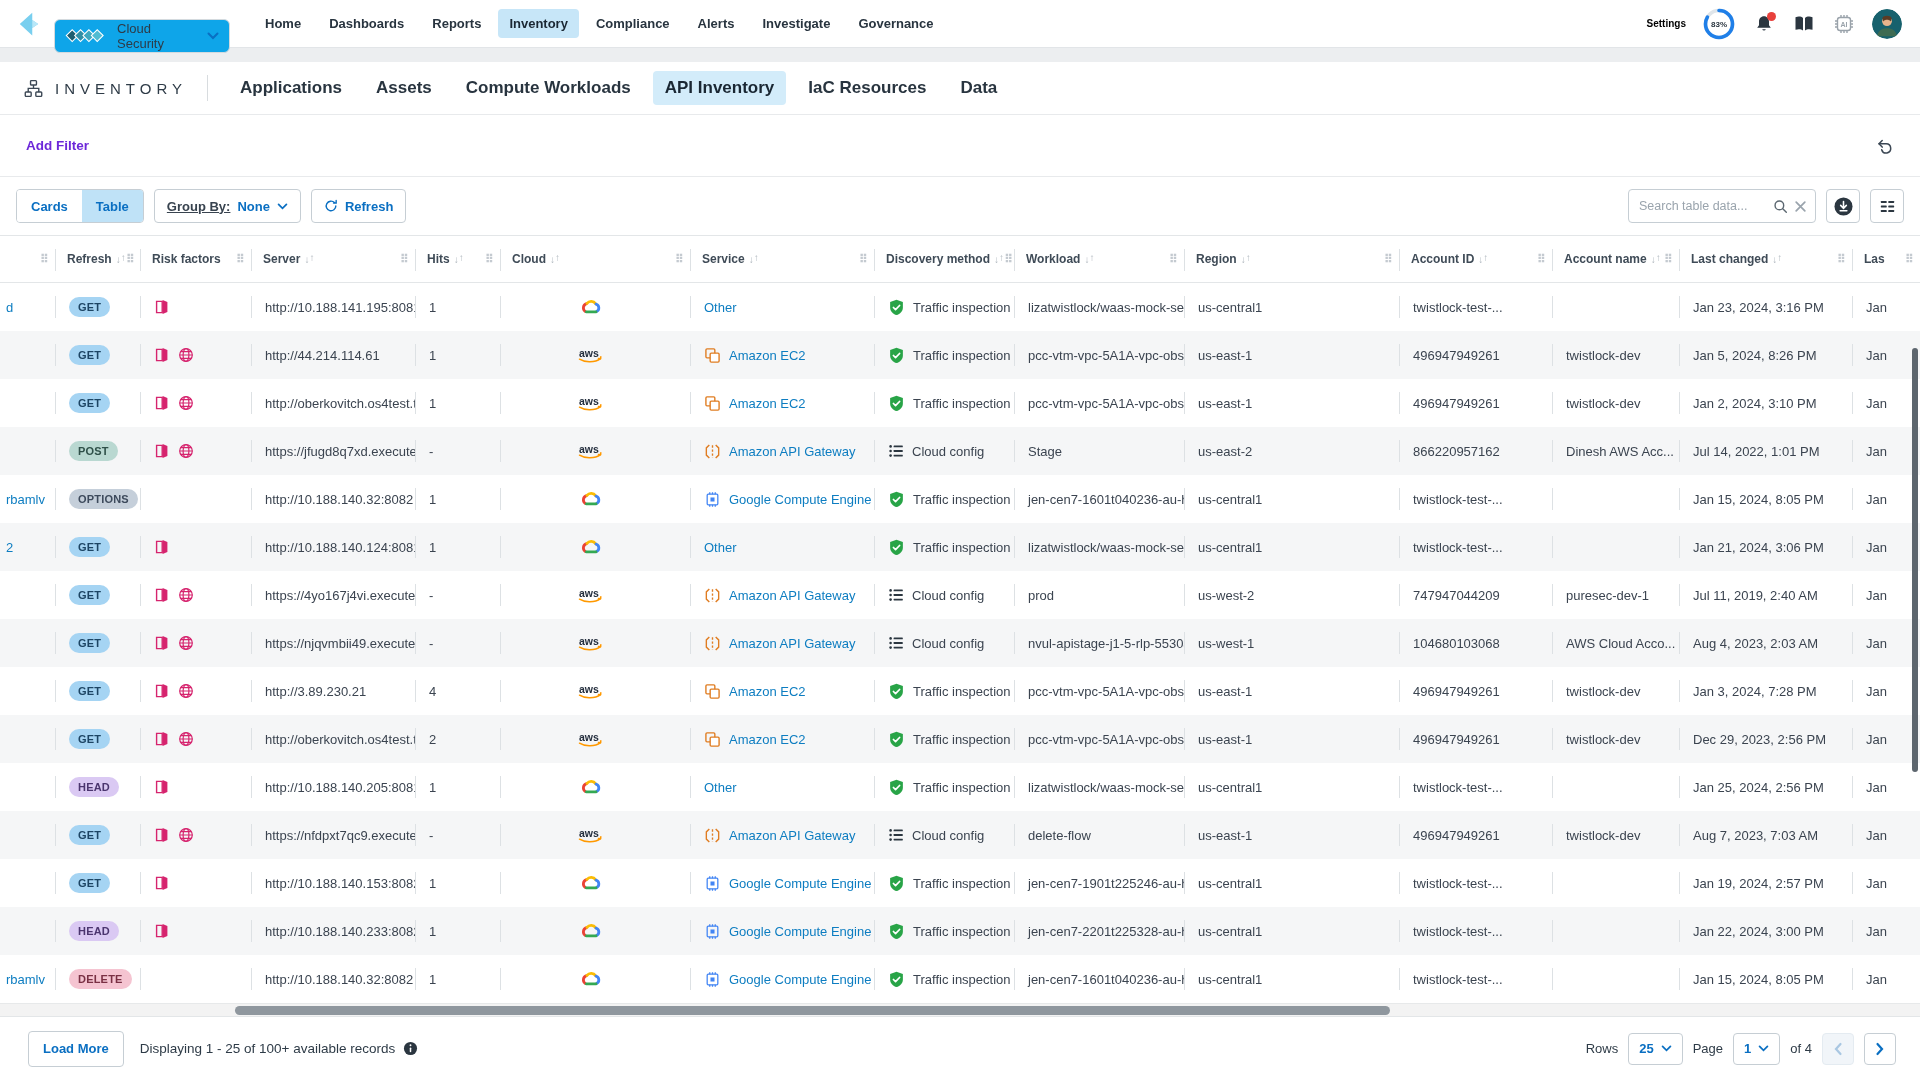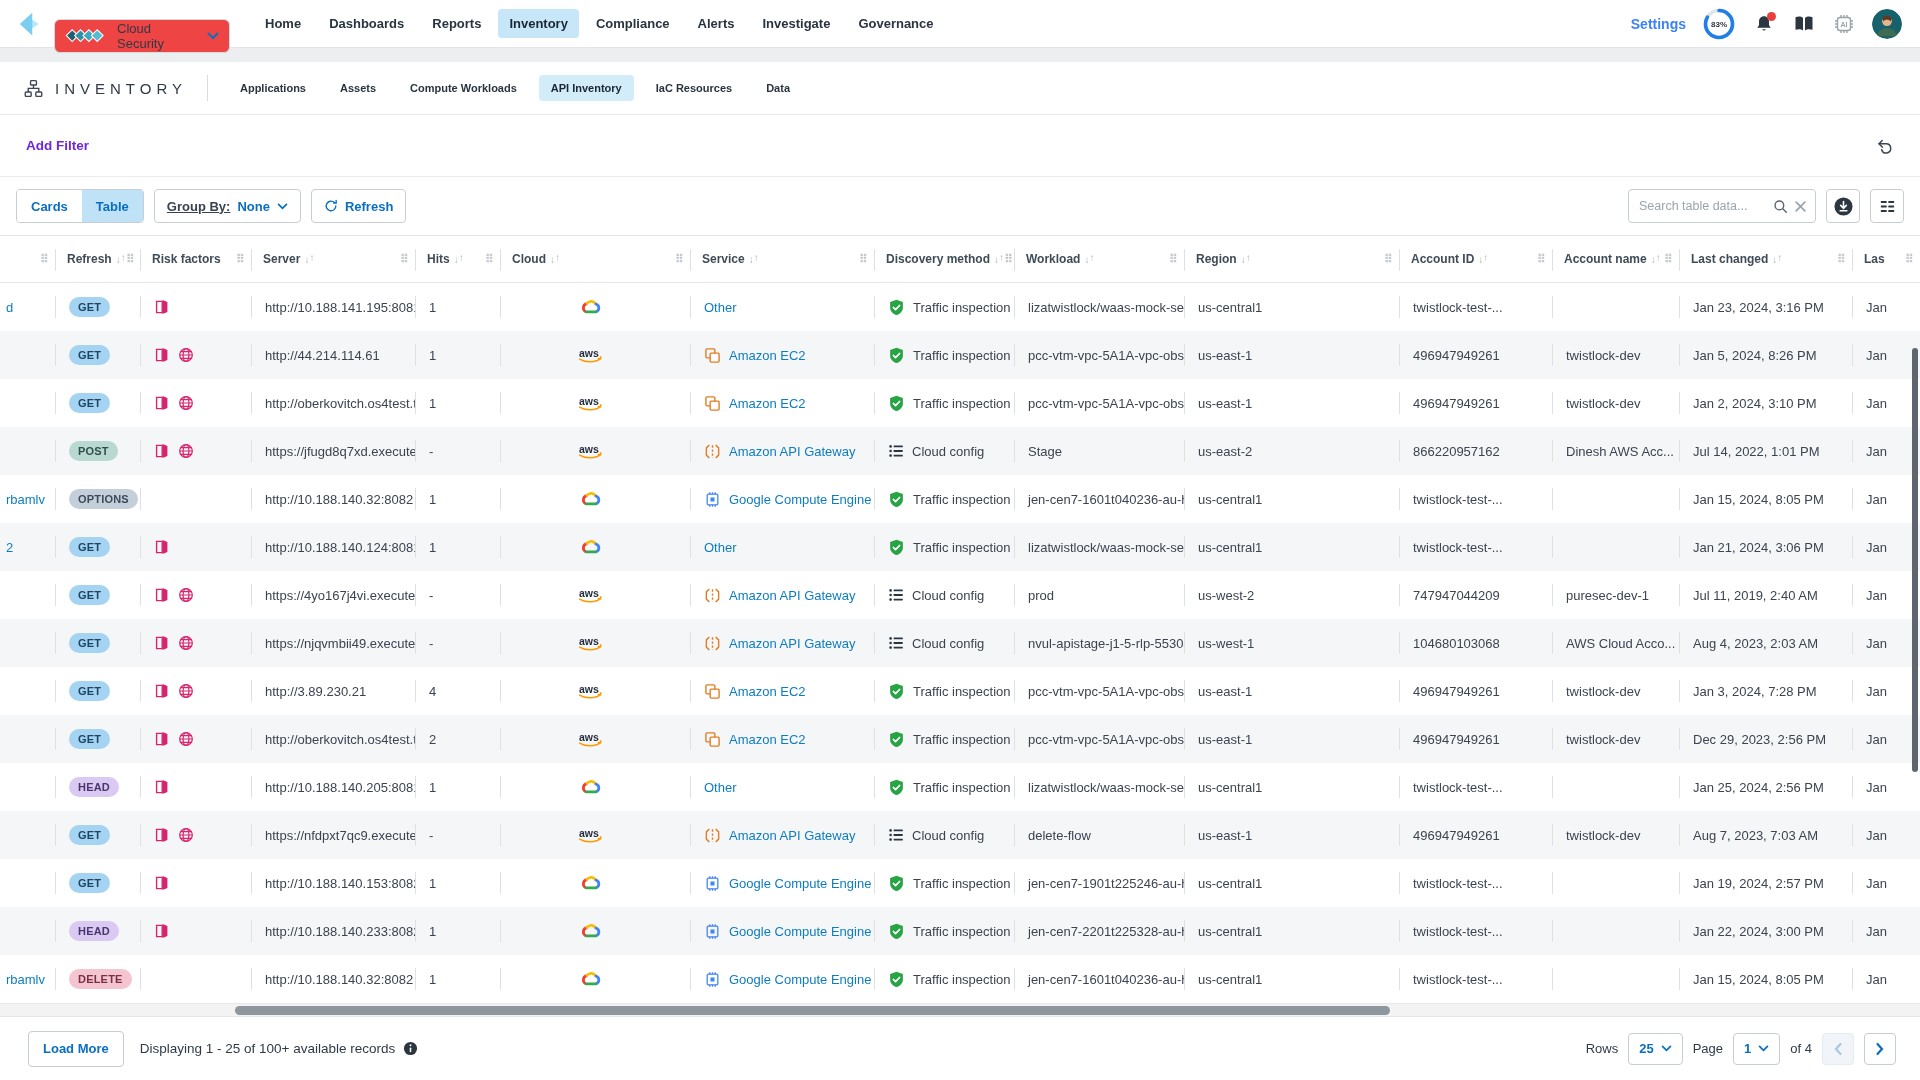--- a/index.html
+++ b/index.html
@@ -13,45 +13,45 @@
   .root { width:1920px; height:1080px; position:relative; }
 
   
   .topnav {
     height:48px; background:#fff; border-bottom:1px solid #e2e5e8;
     display:flex; align-items:center; padding:0 18px 0 14px; gap:10px;
   }
   .logo { width:30px; height:30px; display:flex; align-items:center; justify-content:center; }
   .switcher {
     display:flex; align-items:center; gap:8px; border:1px solid #d4dade; border-radius:6px;
-    background:#ef4444; height:34px; padding:0 10px; width:176px; margin-right:14px;margin-top:24px;
+    background:#0ea5e9; height:34px; padding:0 10px; width:176px; margin-right:14px;margin-top:24px;
   }
   .switcher .lbl { font-size:13px; color:#2e3b47; flex:1; }
   .mainnav { display:flex; align-items:center; gap:6px; }
   .nav-item {
     padding:7px 11px; border-radius:4px; color:#28343f; font-weight:bold; font-size:13px; cursor:pointer;
   }
   .nav-item.active { background:#c7e6f8; color:#1a2733; }
   .topnav .spacer { flex:1; }
   .nav-right { display:flex; align-items:center; gap:16px; }
-  .settings-lbl { font-weight:bold; color:#3b82f6; font-size:14px; }
+  .settings-lbl { font-weight:bold; color:#000000; font-size:10px; }
   .ring { width:34px; height:34px; }
   .icon-btn { position:relative; width:24px; height:24px; display:flex; align-items:center; justify-content:center; }
   .bell-dot { position:absolute; top:0; right:0; width:9px; height:9px; border-radius:50%; background:#e8413c; }
   .avatar { width:30px; height:30px; border-radius:50%; overflow:hidden; }
 
   
   .panel { margin-top:14px; background:#fff; height:1018px; position:relative; }
 
   .subheader { height:53px; display:flex; align-items:center; padding-left:24px; border-bottom:1px solid #e8eaec; }
   .inv-title { display:flex; align-items:center; gap:12px; }
   .inv-title .t { letter-spacing:5px; font-size:15px; color:#2e3b47; }
   .vdiv { width:1px; height:26px; background:#d8dcdf; margin:0 20px; }
   .tabs { display:flex; align-items:center; gap:10px; }
-  .tab { padding:7px 12px; border-radius:4px; color:#28343f; font-weight:bold; font-size:11px; cursor:pointer; }
+  .tab { padding:7px 12px; border-radius:4px; color:#28343f; font-weight:bold; font-size:17px; cursor:pointer; }
   .tab.active { background:#d3ecfa; color:#1a2733; }
 
   .filterbar { height:62px; display:flex; align-items:center; padding:0 26px; border-bottom:1px solid #e8eaec; }
   .add-filter { color:#6d28d9; font-weight:bold; font-size:13.5px; cursor:pointer; }
   .filterbar .spacer { flex:1; }
 
   .controls { height:58px; display:flex; align-items:center; padding:0 16px 0 16px; gap:10px; }
   .seg { display:flex; border:1px solid #c6ced4; border-radius:4px; overflow:hidden; height:34px; }
   .seg .opt { display:flex; align-items:center; padding:0 14px; color:#0a6fc2; font-weight:bold; cursor:pointer; background:#fff; }
   .seg .opt.sel { background:#bfe2f7; }

